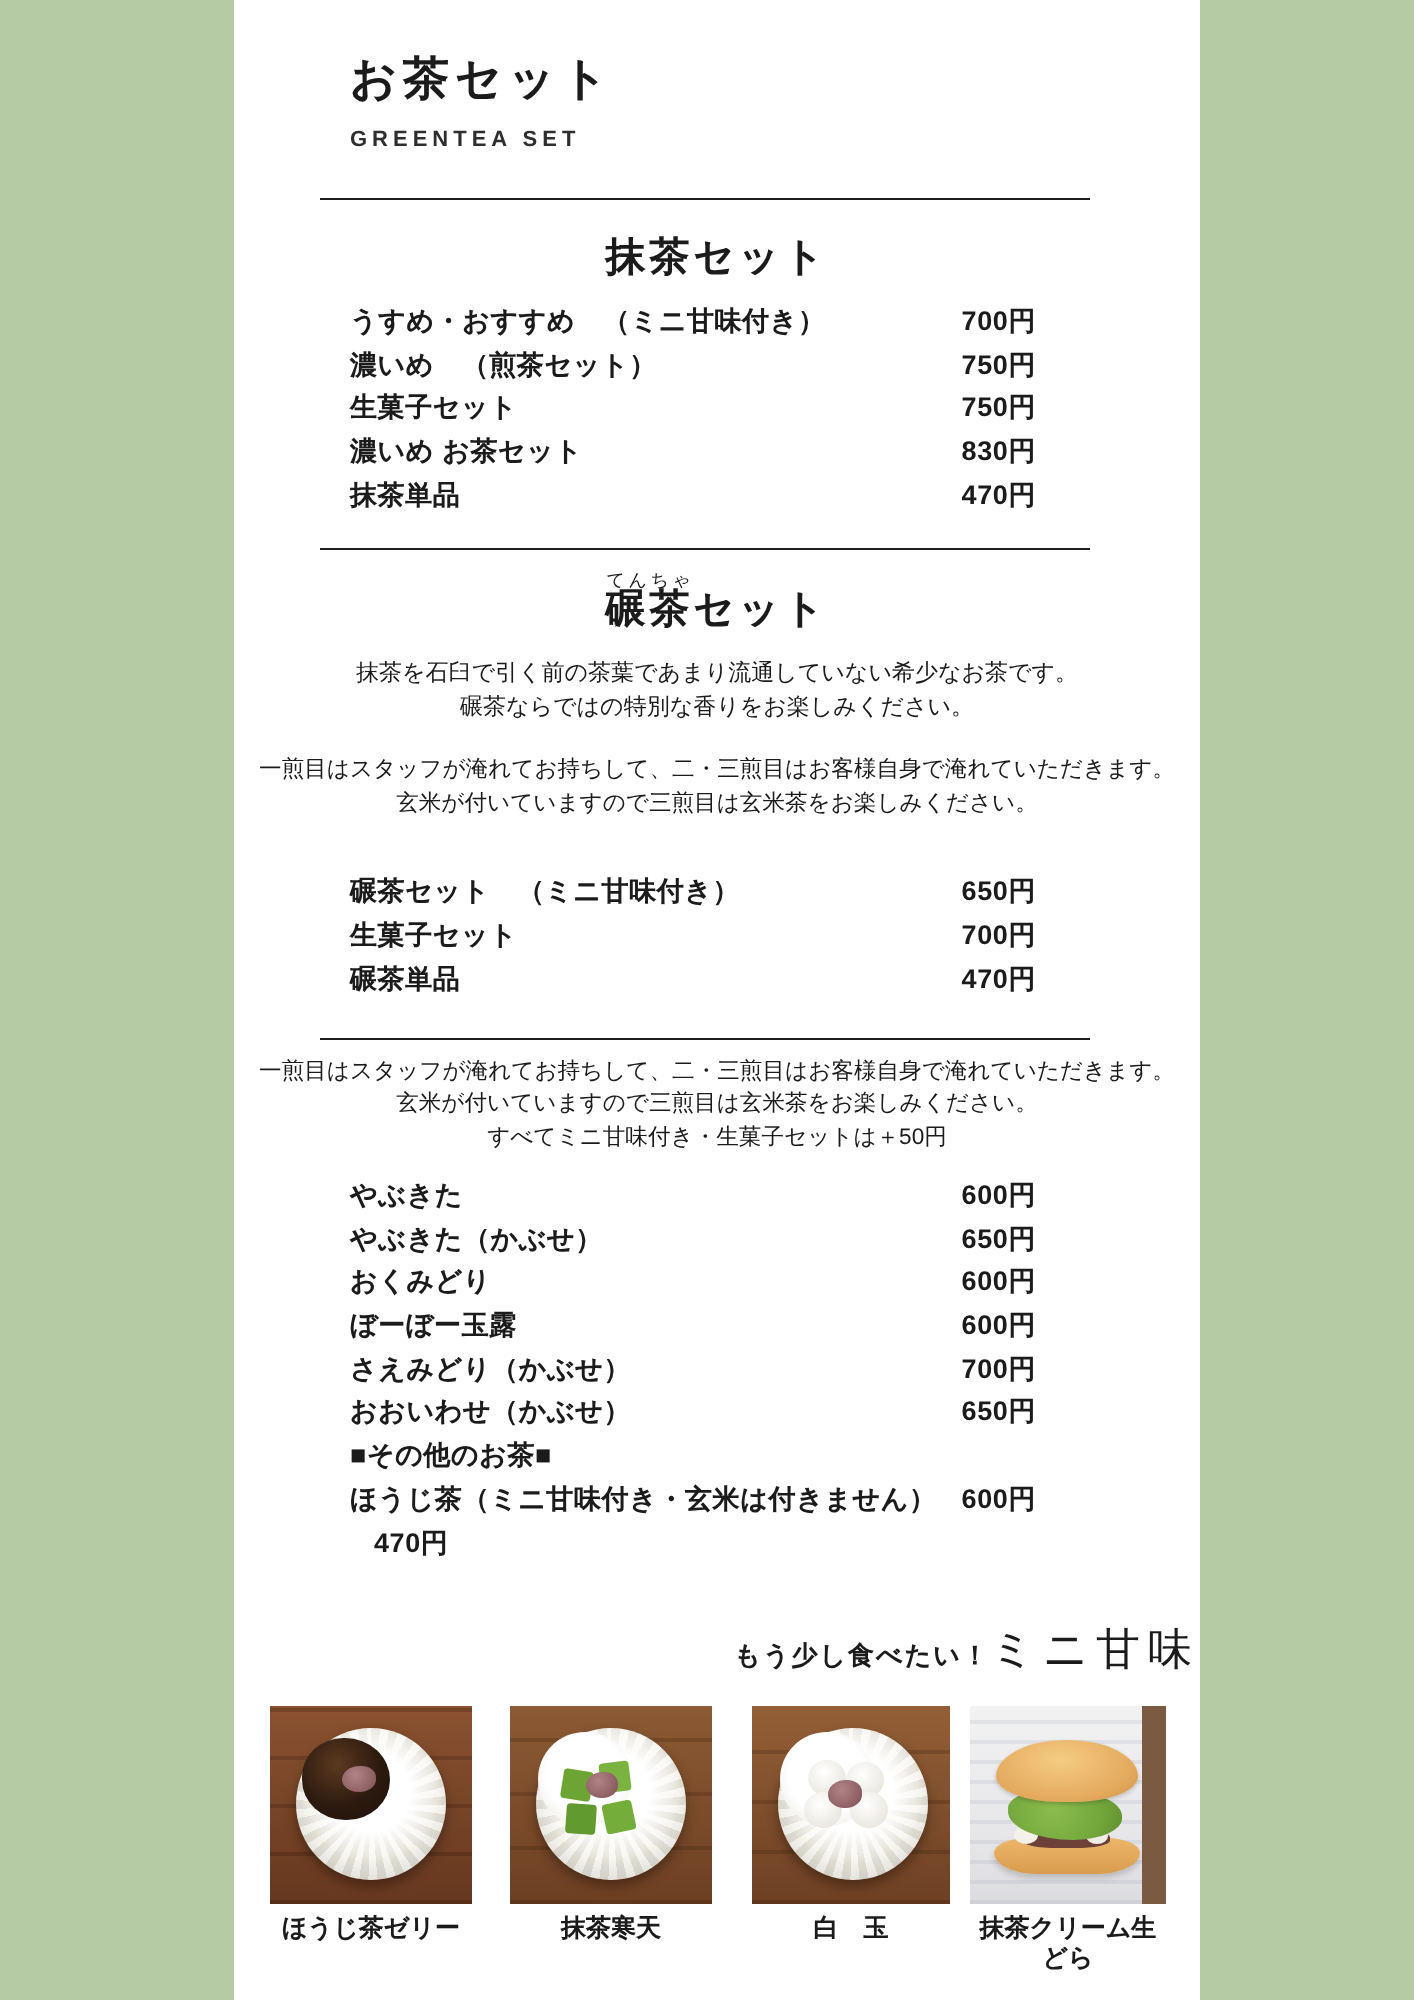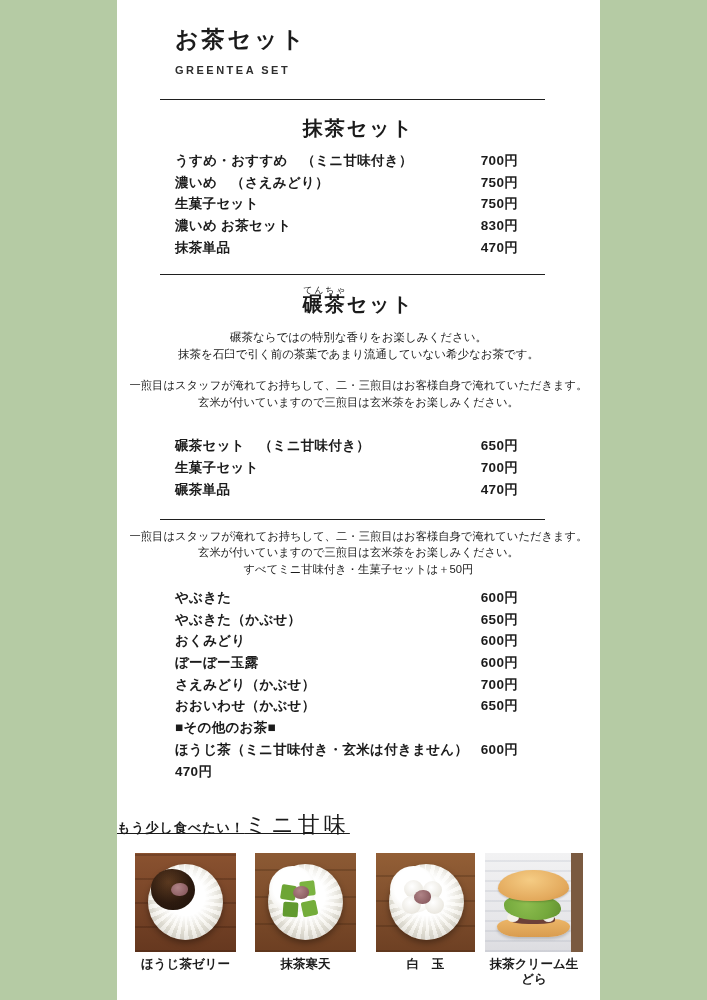--- a/index.html
+++ b/index.html
@@ -29,27 +29,27 @@
     text-align:center; font-size:20px; font-weight:600;
     letter-spacing:2px; margin-top:15px;
   }
   .section-heading rt { font-size:9px; font-weight:500; letter-spacing:1px; }
   
   .menu { margin:10px 0 0 58px; width:343px; }
   .menu-row {
     display:flex; justify-content:space-between; align-items:baseline;
     font-size:13.5px; font-weight:700; height:21.7px; letter-spacing:0.3px;
   }
-  .item-price { font-weight:700; }
+  .item-price { font-weight:700;margin-left:12px; }
   
   .desc { text-align:center; font-size:11.5px; line-height:16.5px; margin-top:11px; color:#1b1b1b; }
   .desc div { white-space:nowrap; }
   .desc.wide { font-size:11.3px; }
   
-  .sweets-heading { text-align:left; margin-top:26px;text-decoration:underline; }
+  .sweets-heading { text-align:right; margin-top:26px; }
   .sweets-heading .small { font-size:13px; font-weight:700; letter-spacing:1px; }
   .sweets-heading .large { font-size:22px; font-weight:500; letter-spacing:4px; }
   .sweets-row { display:flex; margin:13px 0 0 18px; }
   .sweet-item { width:101px; margin-right:19px; }
   .sweet-item:nth-child(2){ margin-right:20px; width:101px; }
   .sweet-item:nth-child(3){ margin-right:10px; width:99px; }
   .sweet-item:nth-child(4){ margin-right:0; width:98px; }
   .photo { width:100%; height:99px; position:relative; overflow:hidden; }
   .caption { text-align:center; font-size:12.5px; font-weight:600; line-height:14.5px; margin-top:5px; }
   
@@ -104,43 +104,43 @@
 
   <hr class="rule">
 
   <h2 class="section-heading">抹茶セット</h2>
   <div class="menu">
     <div class="menu-row">
         <span class="item-label">うすめ・おすすめ　（ミニ甘味付き）</span>
         <span class="item-price">700円</span>
       </div>
     <div class="menu-row">
-        <span class="item-label">濃いめ　（さえみどり）</span>
+        <span class="item-label">濃いめ　（煎茶セット）</span>
         <span class="item-price">750円</span>
       </div>
     <div class="menu-row">
         <span class="item-label">生菓子セット</span>
         <span class="item-price">750円</span>
       </div>
     <div class="menu-row">
         <span class="item-label">濃いめ お茶セット</span>
         <span class="item-price">830円</span>
       </div>
     <div class="menu-row">
         <span class="item-label">抹茶単品</span>
         <span class="item-price">470円</span>
       </div>
   </div>
 
   <hr class="rule" style="margin-top:14px">
 
   <h2 class="section-heading" style="margin-top:10px"><ruby><span>碾茶</span><rt>てんちゃ</rt></ruby><span>セット</span></h2>
   <div class="desc">
+    <div>抹茶を石臼で引く前の茶葉であまり流通していない希少なお茶です。</div>
     <div>碾茶ならではの特別な香りをお楽しみください。</div>
-    <div>抹茶を石臼で引く前の茶葉であまり流通していない希少なお茶です。</div>
   </div>
   <div class="desc wide" style="margin-top:15px">
     <div>一煎目はスタッフが淹れてお持ちして、二・三煎目はお客様自身で淹れていただきます。</div>
     <div>玄米が付いていますので三煎目は玄米茶をお楽しみください。</div>
   </div>
   <div class="menu" style="margin-top:27px">
     <div class="menu-row">
         <span class="item-label">碾茶セット　（ミニ甘味付き）</span>
         <span class="item-price">650円</span>
       </div>

